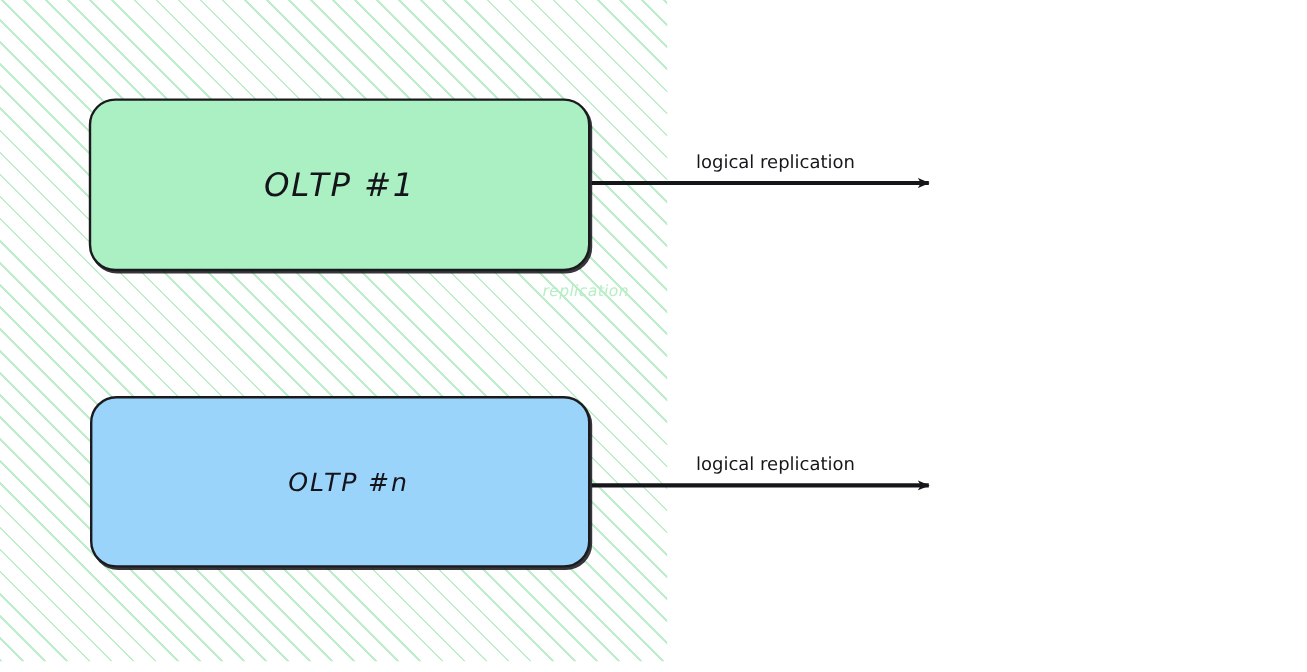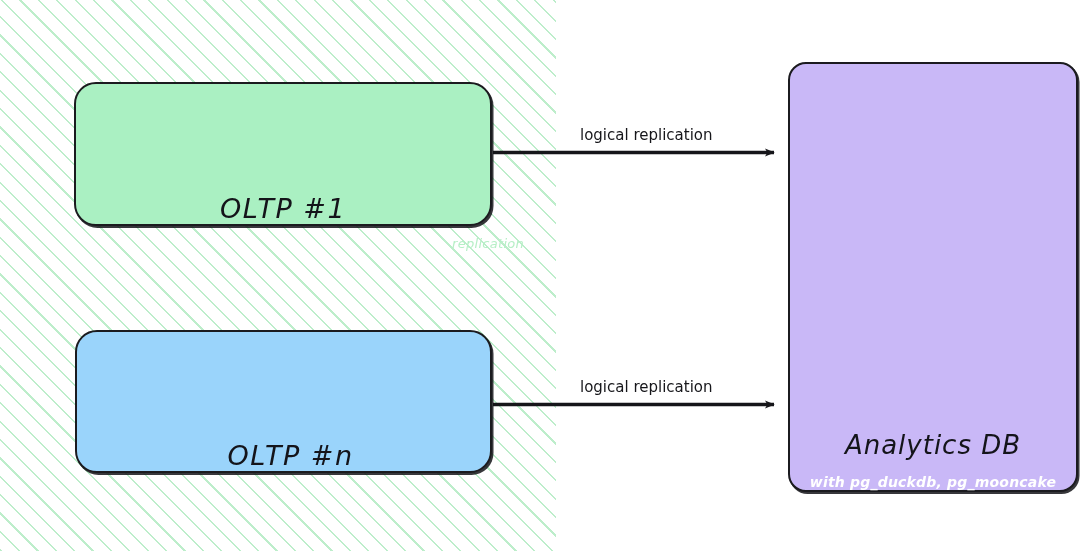--- a/index.html
+++ b/index.html
@@ -49,21 +49,21 @@
 
   
   .node {
     position: absolute;
     border: 2.6px solid #1b1b1f;
     border-radius: 22px;
     box-sizing: border-box;
     display: flex;
     flex-direction: column;
     align-items: center;
-    justify-content: flex-end;
+    justify-content: center;
     box-shadow: 1.5px 2px 0 rgba(20, 20, 25, 0.85);
   }
   .node-title {
     font-family: "DejaVu Sans", sans-serif;
     font-style: italic;
     color: #14141a;
     white-space: nowrap;
   }
   .node-sub {
     font-family: "DejaVu Sans", sans-serif;
@@ -82,21 +82,21 @@
   }
   #node-oltp1 .node-title { font-size: 27px; letter-spacing: 1.5px; }
 
   #node-oltpn {
     left: 75px;
     top: 330px;
     width: 417px;
     height: 143px;
     background: #9ad4fb;
   }
-  #node-oltpn .node-title { font-size: 27px; letter-spacing: 1.5px; margin-left: 14px; }
+  #node-oltpn .node-title { font-size: 21px; letter-spacing: 1.5px; margin-left: 14px; }
 
   #node-analytics {
     left: 788px;
     top: 62px;
     width: 290px;
     height: 430px;
     background: #c9b8f7;
     border-radius: 18px;
   }
   #node-analytics .node-title { font-size: 26px; letter-spacing: 1px; }
@@ -154,18 +154,14 @@
   <div class="edge-label" id="edge-label-bot">logical replication</div>
 
   <div class="node" id="node-oltp1">
     <div class="node-title">OLTP #1</div>
   </div>
 
   <div class="node" id="node-oltpn">
     <div class="node-title">OLTP #n</div>
   </div>
 
-  <div class="node" id="node-analytics">
-    <div class="node-title">Analytics DB</div>
-    <div class="node-sub">with pg_duckdb, pg_mooncake</div>
-  </div>
 
 </div>
 
 </body></html>

